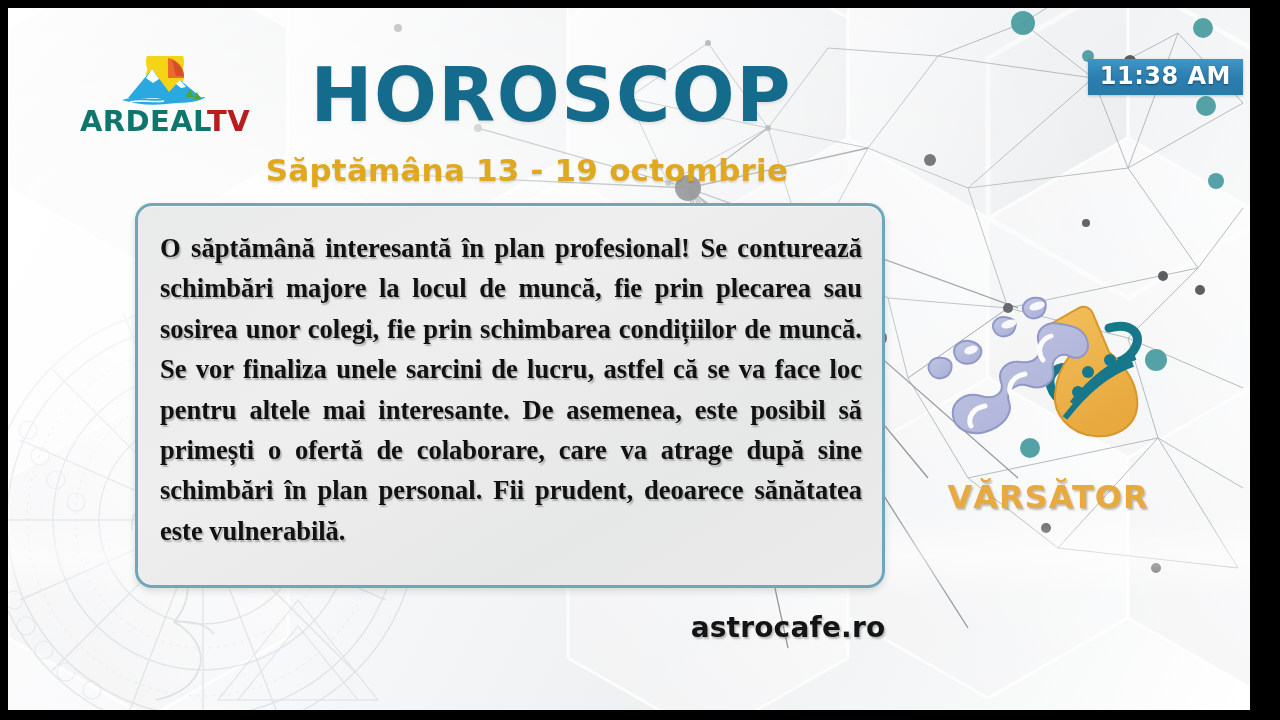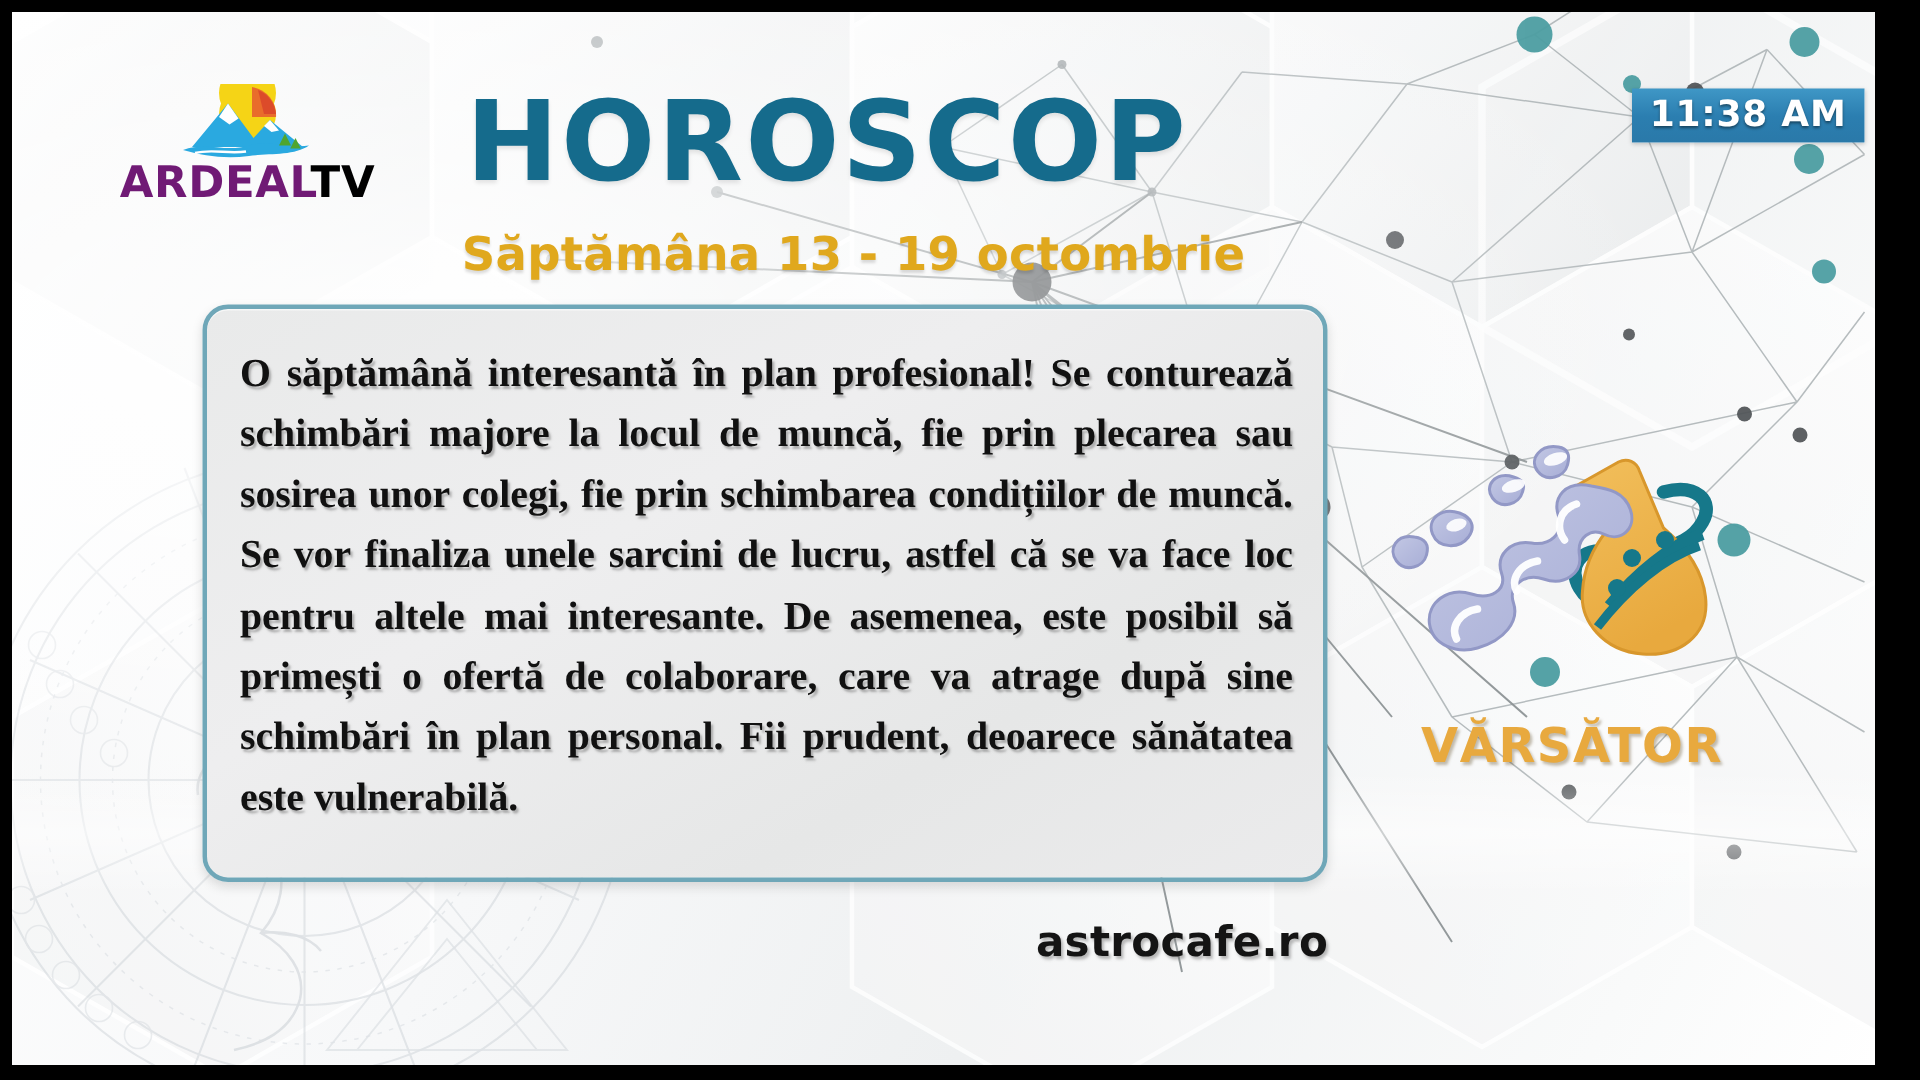--- a/index.html
+++ b/index.html
@@ -46,41 +46,40 @@
     position:absolute; left:68px; top:48px;
     width:178px; height:88px;
   }
   #logo .mark { position:absolute; left:30px; top:0; width:118px; height:52px; }
   #logo .word {
     position:absolute; left:0; top:48px; width:178px;
     text-align:center;
     font-size:29px; font-weight:800; letter-spacing:.4px;
     font-family:"DejaVu Sans", sans-serif;
   }
-  #logo .word .a { color:#701a75; }
-  #logo .word .b { color:#000000; }
+  #logo .word .a { color:#0f766e; }
+  #logo .word .b { color:#b91c1c; }
 
   
   #title {
     position:absolute; left:254px; top:52px;
     width:530px; text-align:right;
     font-size:74px; line-height:.96; font-weight:800;
     letter-spacing:1.5px;
     color:#156b8c;
     font-family:"DejaVu Sans", sans-serif;
     text-shadow:0 2px 3px rgba(0,0,0,.10);
   }
   #subtitle {
     position:absolute; left:254px; top:144px;
     width:530px; text-align:center;
     font-size:31px; font-weight:800; letter-spacing:.2px;
     color:#e0a81d;
     font-family:"DejaVu Sans", sans-serif;
     text-shadow:0 2px 2px rgba(0,0,0,.14);
-    margin-left:42px;
   }
 
   
   #clock {
     position:absolute; right:7px; top:51px;
     padding:3px 12px 5px 12px;
     background:linear-gradient(180deg,#3f97c6 0%,#2b7eb0 52%,#2a79a9 100%);
     color:#fff;
     font-size:24px; font-weight:700; letter-spacing:.5px;
     font-family:"DejaVu Sans", sans-serif;

